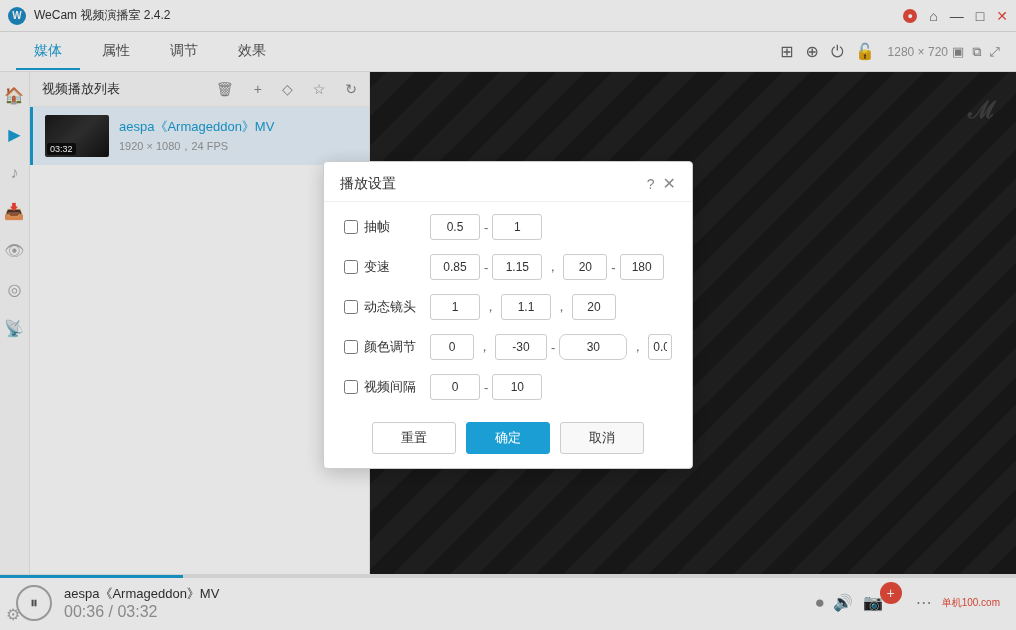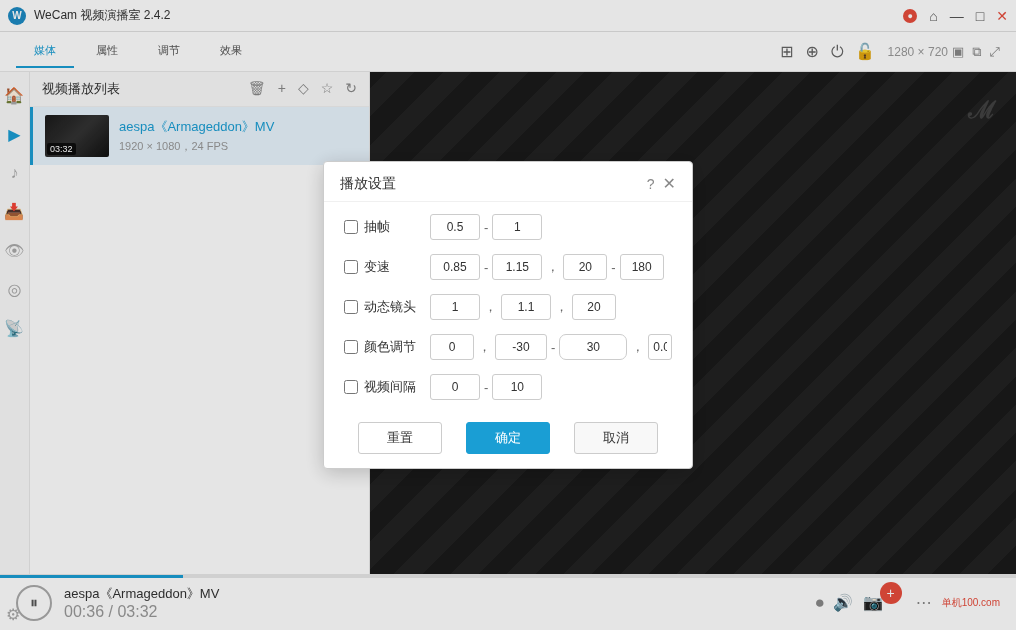--- a/index.html
+++ b/index.html
@@ -21,21 +21,21 @@
 
     
     .main-layout { display: flex; flex-direction: column; height: calc(100% - 32px); }
 
     
     .tabbar {
       background: #fff; display: flex; align-items: center; padding: 0 16px;
       border-bottom: 1px solid #e8e8e8; height: 40px; gap: 4px;
     }
     .tab-item {
-      padding: 8px 18px; font-size: 11px; color: #555; cursor: pointer; position: relative;
+      padding: 8px 18px; font-size: 14px; color: #555; cursor: pointer; position: relative;
       border-bottom: 2px solid transparent;
     }
     .tab-item.active { color: #1a9ed4; border-bottom: 2px solid #1a9ed4; font-weight: 500; }
     .tabbar-spacer { flex: 1; }
     .tabbar-icons { display: flex; align-items: center; gap: 12px; }
     .tabbar-icon { font-size: 16px; color: #666; cursor: pointer; }
     .resolution-label { font-size: 12px; color: #999; margin-left: 8px; }
     .tabbar-right-icons { display: flex; align-items: center; gap: 8px; }
     .tabbar-right-icon { font-size: 13px; color: #888; cursor: pointer; }
 
@@ -49,22 +49,22 @@
     }
     .sidebar-icon { font-size: 16px; color: #aaa; cursor: pointer; padding: 6px; }
     .sidebar-icon.active { color: #1a9ed4; }
 
     
     .left-panel {
       width: 340px; background: #fff; border-right: 1px solid #e8e8e8;
       display: flex; flex-direction: column;
     }
     .panel-header {
-      display: flex; padding: 8px 12px; border-bottom: 1px solid #f0f0f0;
-      gap: 12px; background: #fafafa;
+      display: flex; align-items: center; padding: 8px 12px; border-bottom: 1px solid #f0f0f0;
+      gap: 20px; background: #fafafa;
     }
     .panel-title { font-size: 13px; font-weight: 500; color: #333; flex: 1; }
     .panel-icon { font-size: 14px; color: #888; cursor: pointer; }
 
     
     .playlist-item {
       display: flex; align-items: center; padding: 8px 12px; cursor: pointer;
       background: #e8f4fd; border-left: 3px solid #1a9ed4;
     }
     .playlist-thumb {
@@ -120,21 +120,21 @@
     .row-checkbox { width: 14px; height: 14px; flex-shrink: 0; cursor: pointer; }
     .row-label { font-size: 13px; color: #333; width: 60px; flex-shrink: 0; }
     .row-inputs { display: flex; align-items: center; gap: 4px; flex: 1; }
     .dlg-input {
       width: 50px; height: 26px; border: 1px solid #ccc; border-radius: 3px;
       font-size: 12px; text-align: center; color: #333; padding: 0 4px;
       outline: none;
     }
     .dlg-sep { font-size: 13px; color: #666; }
     .dialog-footer {
-      display: flex; align-items: center; padding: 10px 20px 14px; gap: 24px; justify-content: center;
+      display: flex; align-items: center; padding: 10px 20px 14px; gap: 10px; justify-content: center;
     }
     .dlg-btn {
       padding: 6px 28px; border: 1px solid #ccc; border-radius: 3px; background: #f8f8f8;
       font-size: 13px; color: #333; cursor: pointer;
     }
     .dlg-btn.primary { background: #1a9ed4; color: #fff; border-color: #1a9ed4; }
     .dlg-btn.reset { border: 1px solid #ccc; background: #fff; }
 
     
     .bottom-bar {

